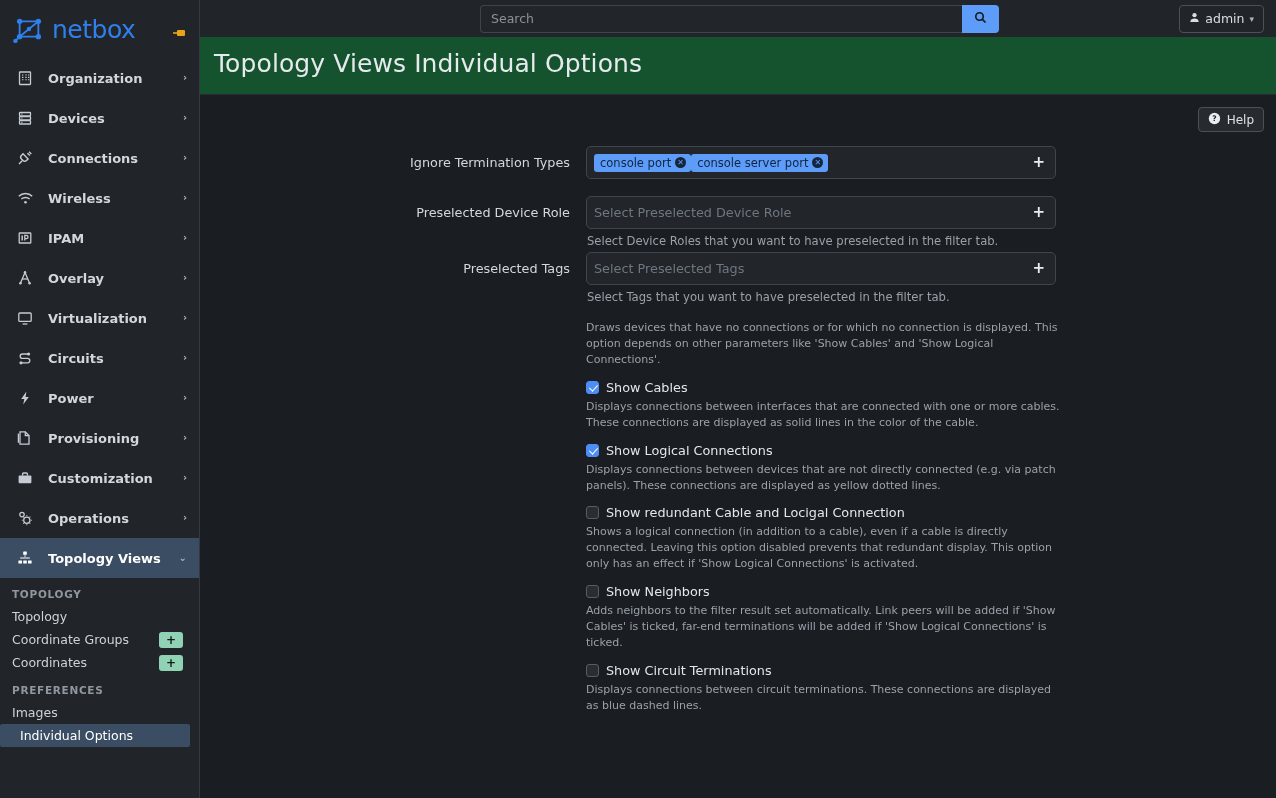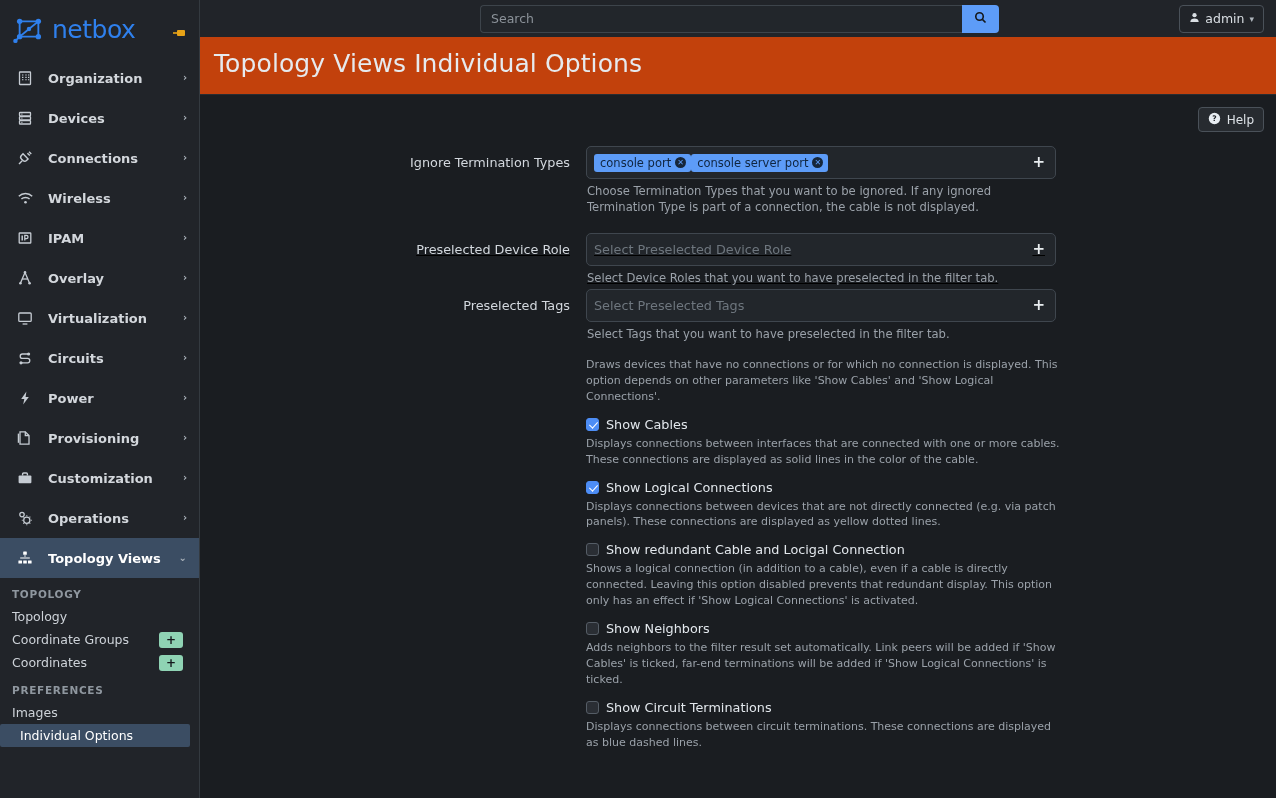--- a/index.html
+++ b/index.html
@@ -158,21 +158,21 @@
     font-size: 12.5px;
     cursor: pointer;
     font-family: "DejaVu Sans", "Liberation Sans", sans-serif;
   }
   .user-btn .caret { font-size: 9px; color: #aeb5bc; }
 
   .page-title-bar {
     padding: 12px 0 16px 14px;
     flex: 0 0 auto;
     border-bottom: 1px solid #282c31;
-    background: #c2410c;
+    background: #14532d;
   }
   .page-title {
     color: #e6eaee;
     font-size: 25px;
     font-weight: 400;
     letter-spacing: 0.1px;
   }
 
   .content {
     flex: 1 1 auto;
@@ -561,25 +561,24 @@
                   <span>console port</span>
                   <span class="x">✕</span>
                 </span>
                 <span class="pill">
                   <span>console server port</span>
                   <span class="x">✕</span>
                 </span>
               </div>
               <span class="plus">+</span>
             </div>
-            <div class="help-text">Choose Termination Types that you want to be ignored. If any ignored Termination Type is part of a connection, the cable is not displayed.</div>
           </div>
         </div>
 
-        <div class="field-row" style="margin-top:17px;text-decoration:underline;">
+        <div class="field-row" style="margin-top:17px;">
           <label class="field-label">Preselected Device Role</label>
           <div class="field-ctl">
             <div class="select-box">
               <div class="grow">
                 <span class="placeholder">Select Preselected Device Role</span>
               </div>
               <span class="plus">+</span>
             </div>
             <div class="help-text">Select Device Roles that you want to have preselected in the filter tab.</div>
           </div>

